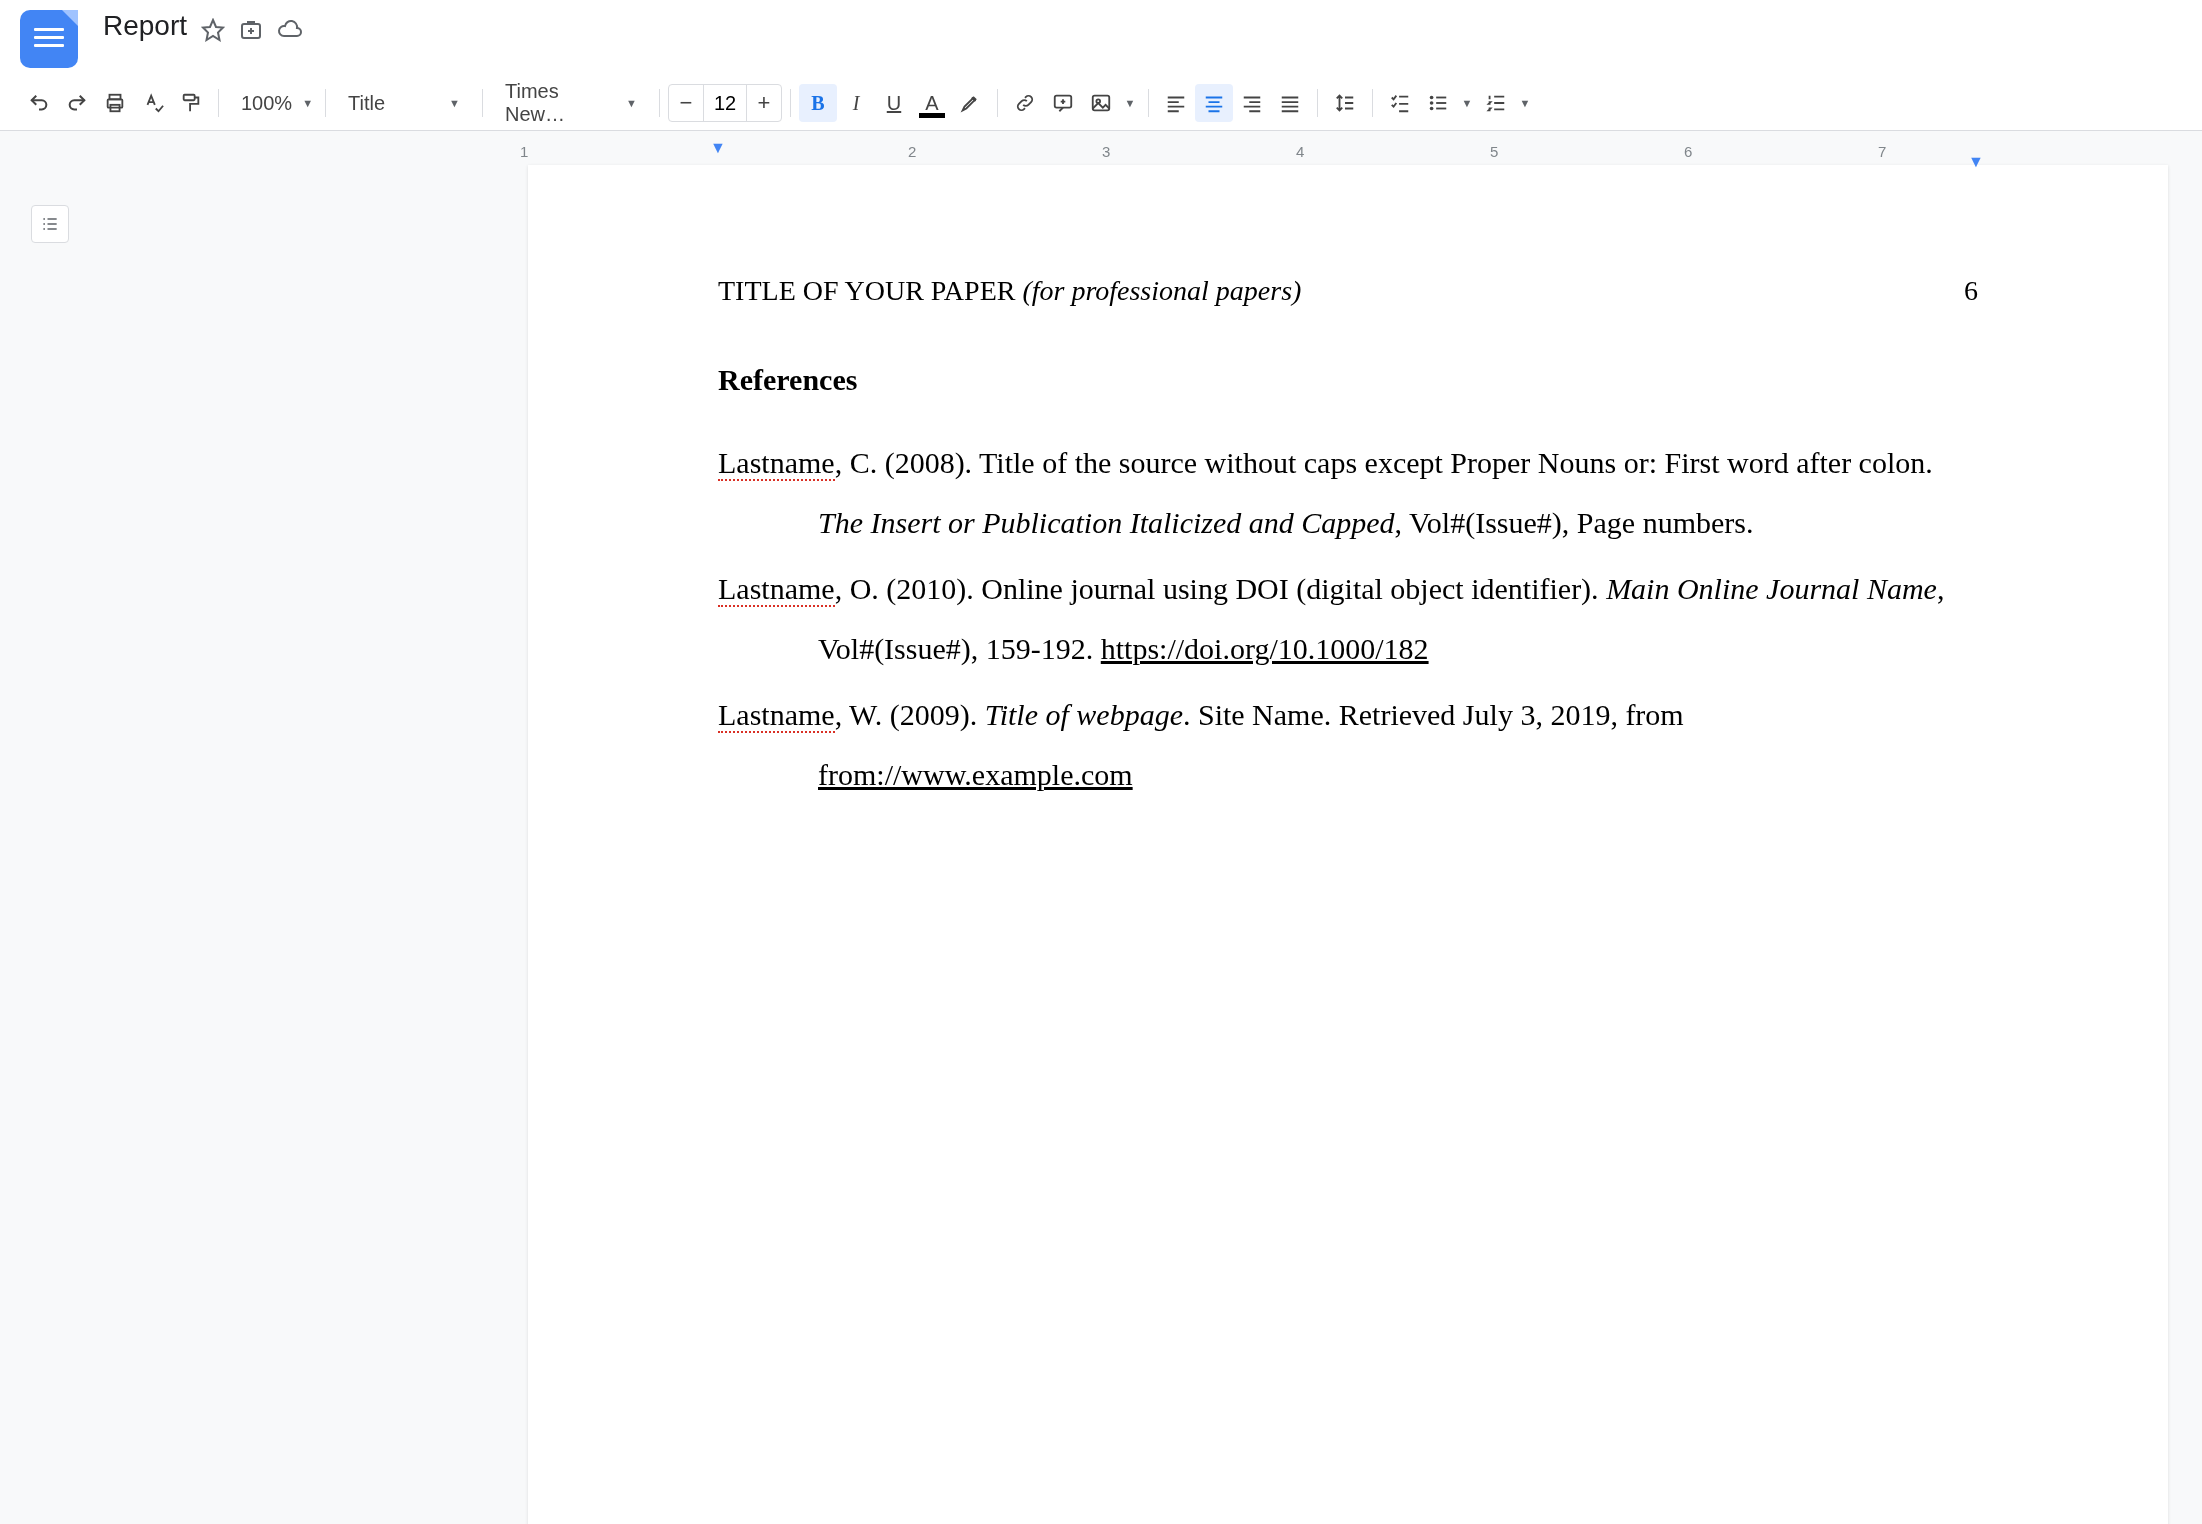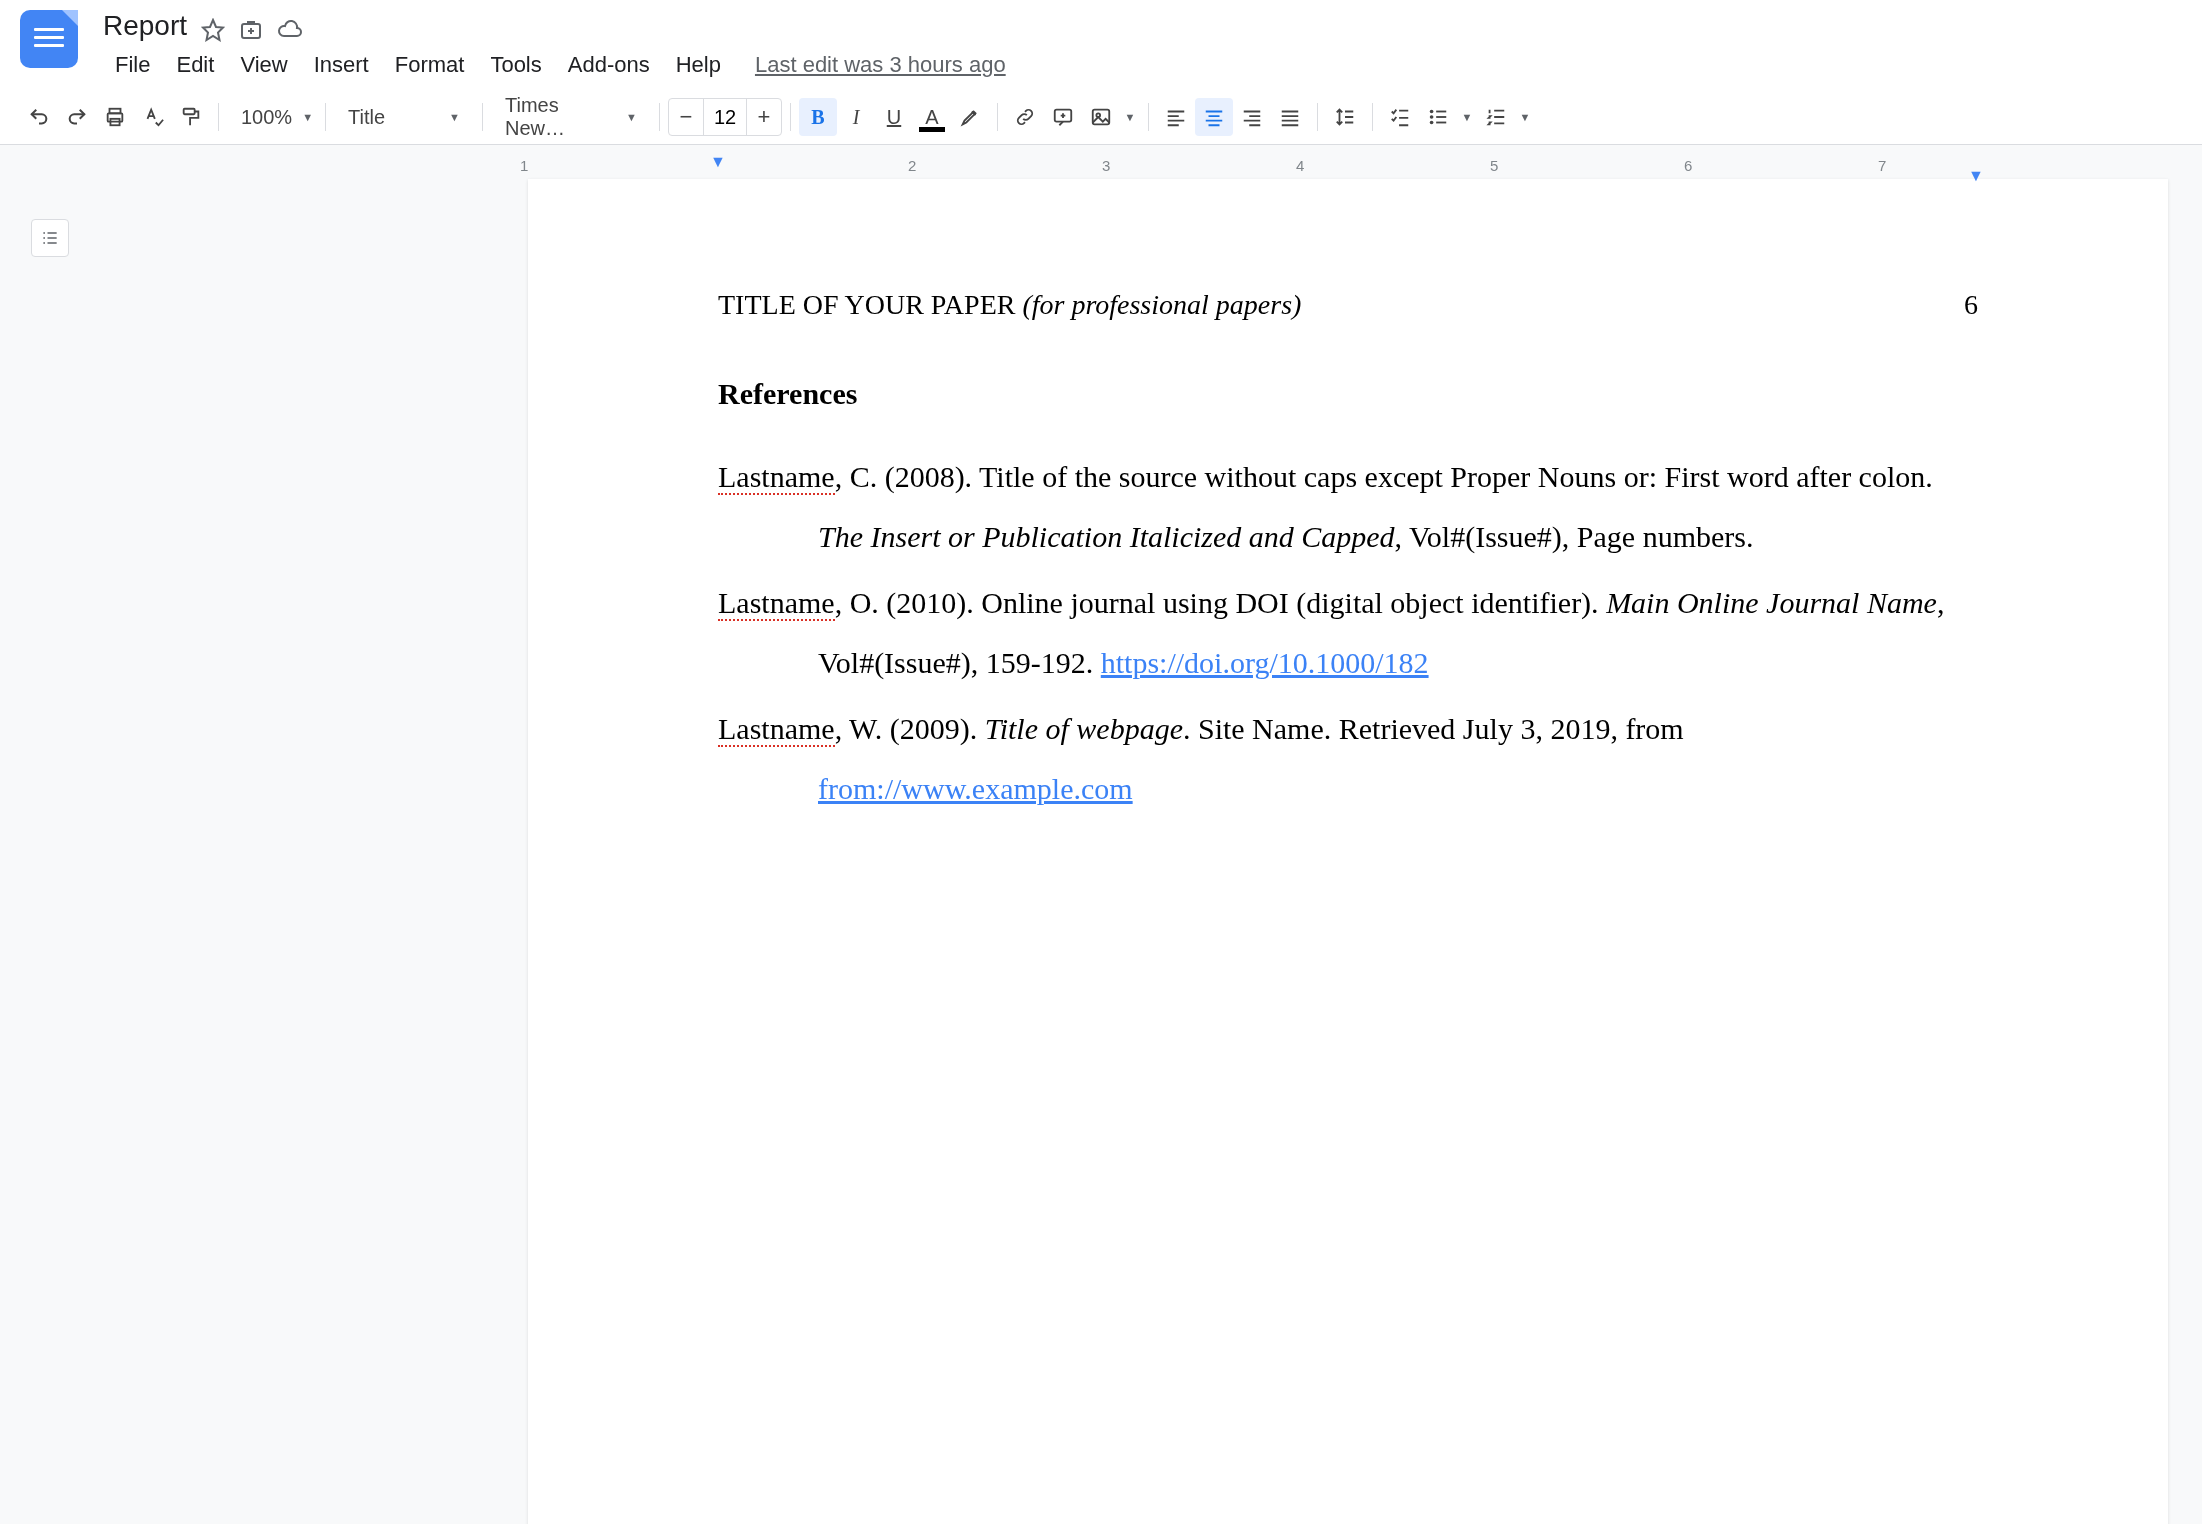--- a/index.html
+++ b/index.html
@@ -40,21 +40,21 @@
 .canvas { flex: 1; display: flex; justify-content: flex-start; padding-left: 428px; }
 .page { width: 1640px; background: #fff; box-shadow: 0 1px 3px rgba(60,64,67,0.15); padding: 110px 190px 120px 190px; font-family: "Times New Roman", Times, serif; color: #000; }
 .running-head { display: flex; justify-content: space-between; font-size: 28px; margin-bottom: 56px; }
 .running-title { }
 .running-ital { font-style: italic; }
 .page-num { }
 .refs-heading { text-align: left; font-weight: bold; font-size: 30px; margin-bottom: 36px; }
 .ref-entry { font-size: 30px; line-height: 2.0; padding-left: 100px; text-indent: -100px; margin-bottom: 6px; }
 .spellerr { border-bottom: 2px dotted #d93025; }
 .ital { font-style: italic; }
-.link { color: #3b82f6; text-decoration: underline; }
+.link { color: #000000; text-decoration: underline; }
 svg { display: block; }
 </style>
 </head>
 <body>
 
 <div class="header">
   <div class="logo">
     <div class="logo-corner"></div>
     <div class="logo-lines">
         <div></div>
@@ -76,31 +76,20 @@
             <path d="M9 6V4h6v2"></path>
             <path d="M12 10v6M9 13h6"></path>
           </svg>
       </span>
       <span class="title-icon">
         <svg width="26" height="24" viewBox="0 0 26 24" fill="none" stroke="#5f6368" stroke-width="2">
             <path d="M7 18a5 5 0 1 1 1-9.9A6 6 0 0 1 20 10a4 4 0 0 1 0 8H7z"></path>
           </svg>
       </span>
     </div>
-    <div class="menubar">
-      <span class="menu-item">File</span>
-      <span class="menu-item">Edit</span>
-      <span class="menu-item">View</span>
-      <span class="menu-item">Insert</span>
-      <span class="menu-item">Format</span>
-      <span class="menu-item">Tools</span>
-      <span class="menu-item">Add-ons</span>
-      <span class="menu-item">Help</span>
-      <span class="last-edit">Last edit was 3 hours ago</span>
-    </div>
   </div>
 </div>
 
 <div class="toolbar">
   <span class="tb-btn">
       <svg width="22" height="22" viewBox="0 0 24 24" fill="none" stroke="#444" stroke-width="2.2">
         <path d="M9 14l-5-5 5-5"></path>
         <path d="M4 9h11a5 5 0 0 1 0 10h-3"></path>
       </svg>
     </span>

